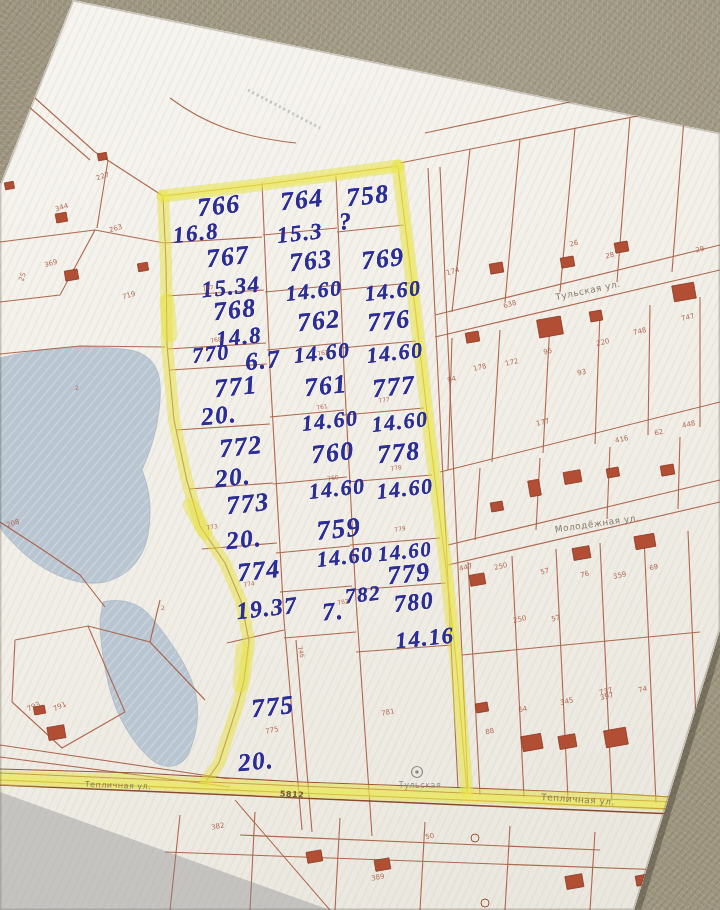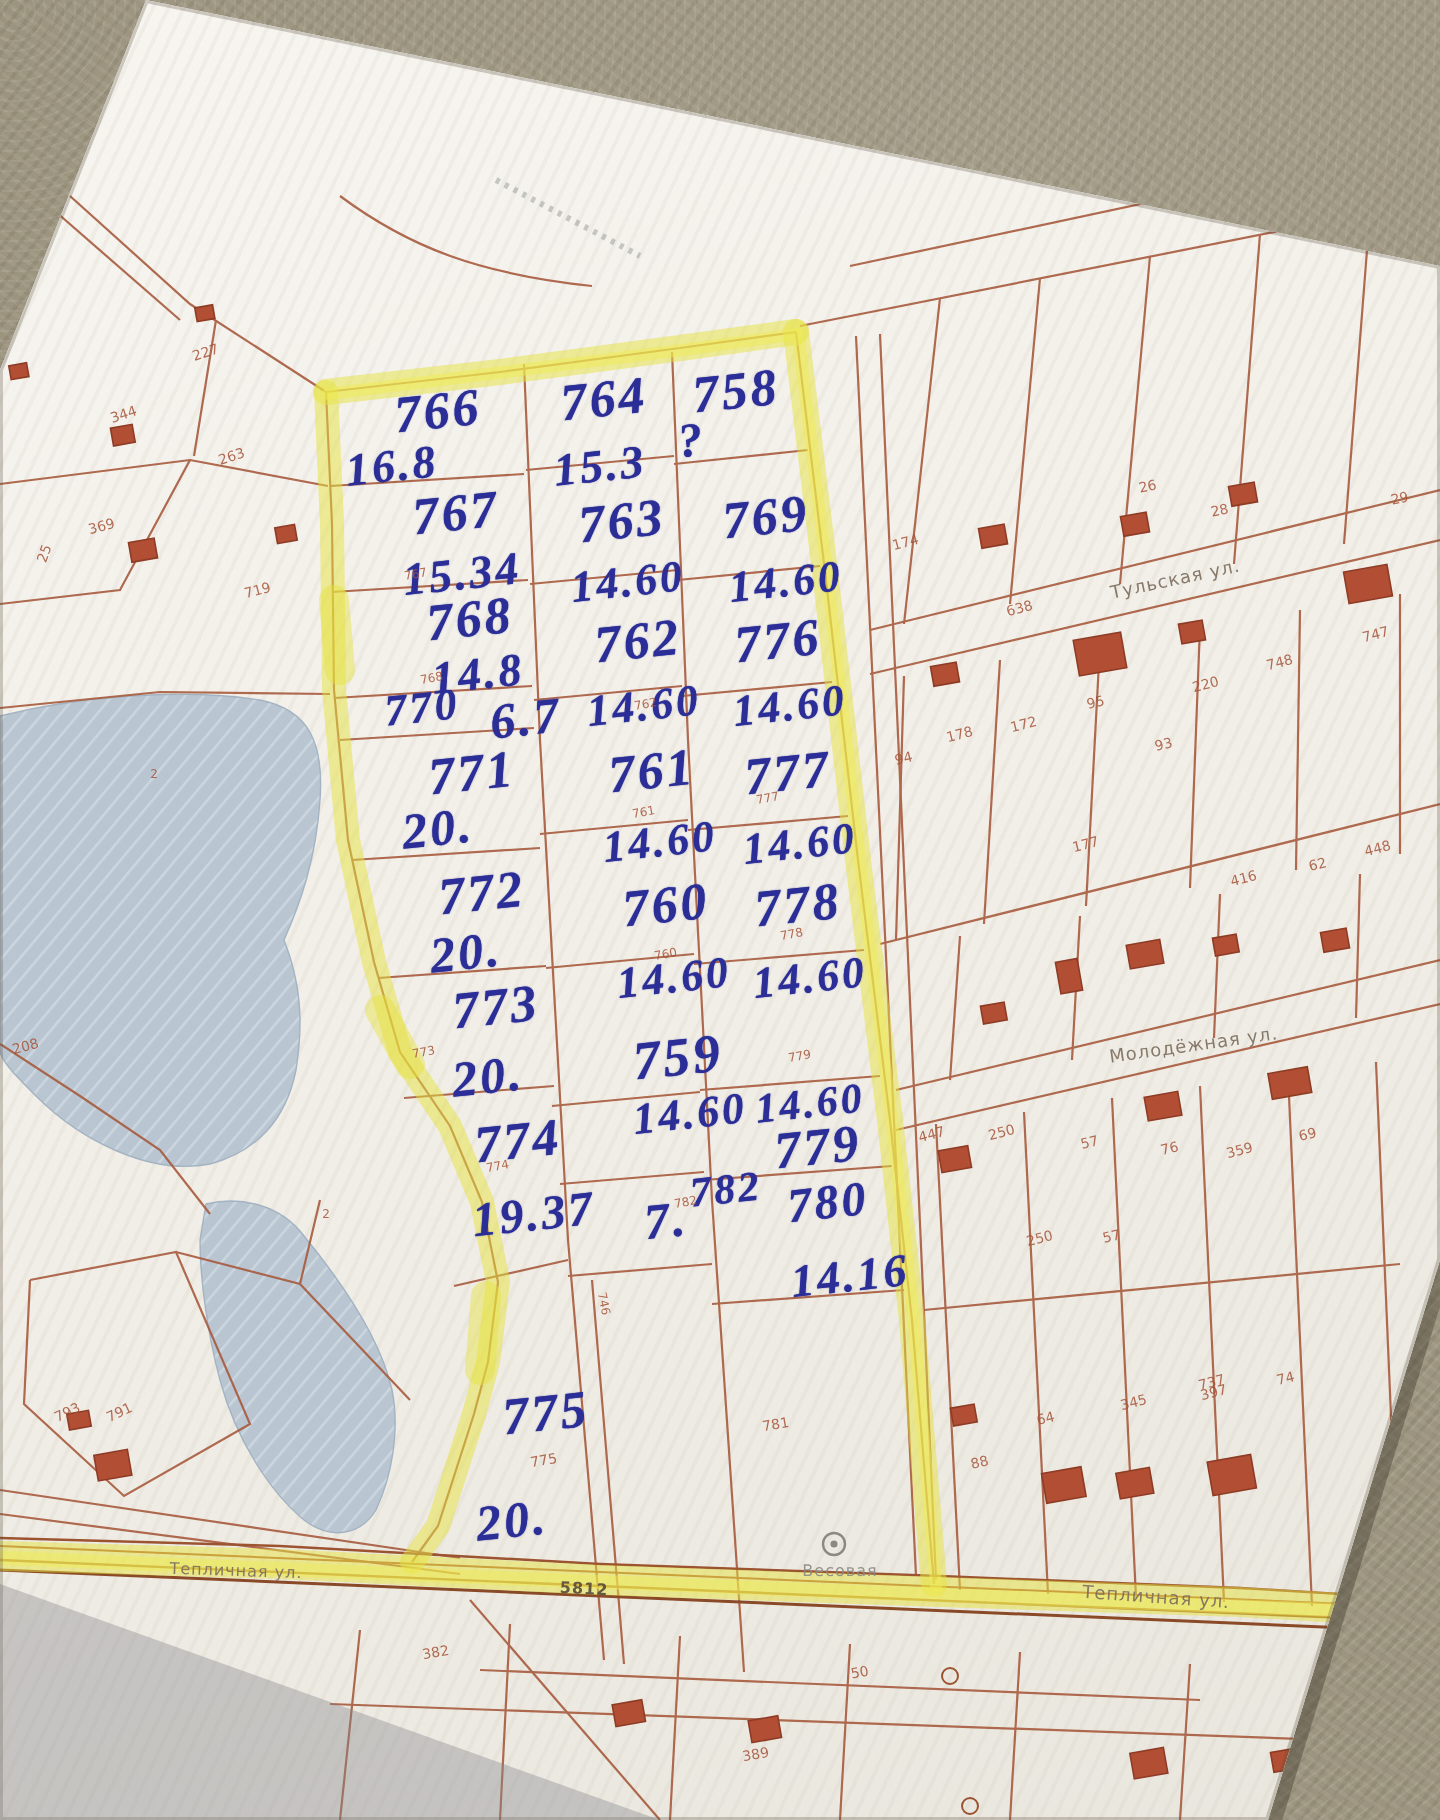--- a/index.html
+++ b/index.html
@@ -318,16 +318,16 @@
         <span class="printed" style="left: 523px; top: 710px; font-size: 7px; transform: translate(-50%, -50%) rotate(-14deg);">64</span>
         <span class="printed" style="left: 490px; top: 732px; font-size: 7px; transform: translate(-50%, -50%) rotate(-14deg);">88</span>
         <span class="printed" style="left: 218px; top: 827px; font-size: 7px; transform: translate(-50%, -50%) rotate(-10deg);">382</span>
         <span class="printed" style="left: 378px; top: 878px; font-size: 7px; transform: translate(-50%, -50%) rotate(-10deg);">389</span>
         <span class="printed" style="left: 430px; top: 837px; font-size: 7px; transform: translate(-50%, -50%) rotate(-10deg);">50</span>
         <span class="street" style="left: 588px; top: 291px; font-size: 9px; transform: translate(-50%, -50%) rotate(-12deg);">Тульская ул.</span>
         <span class="street" style="left: 597px; top: 524px; font-size: 9px; transform: translate(-50%, -50%) rotate(-8deg);">Молодёжная ул.</span>
         <span class="street" style="left: 118px; top: 786px; font-size: 8px; transform: translate(-50%, -50%) rotate(2deg);">Тепличная ул.</span>
         <span class="street" style="left: 578px; top: 800px; font-size: 9px; transform: translate(-50%, -50%) rotate(4deg);">Тепличная ул.</span>
         <span class="street" style="left: 292px; top: 795px; font-size: 8px; transform: translate(-50%, -50%) rotate(3deg); color: rgb(90, 74, 58); font-weight: 700;">5812</span>
-        <span class="street" style="left: 420px; top: 786px; font-size: 8px; transform: translate(-50%, -50%) rotate(0deg); color: rgb(138, 138, 132);">Весовая</span>
+        <span class="street" style="left: 420px; top: 786px; font-size: 8px; transform: translate(-50%, -50%) rotate(0deg); color: rgb(138, 138, 132);">Тульская</span>
       </div>
   </div>
 </div>
 
 </body></html>

